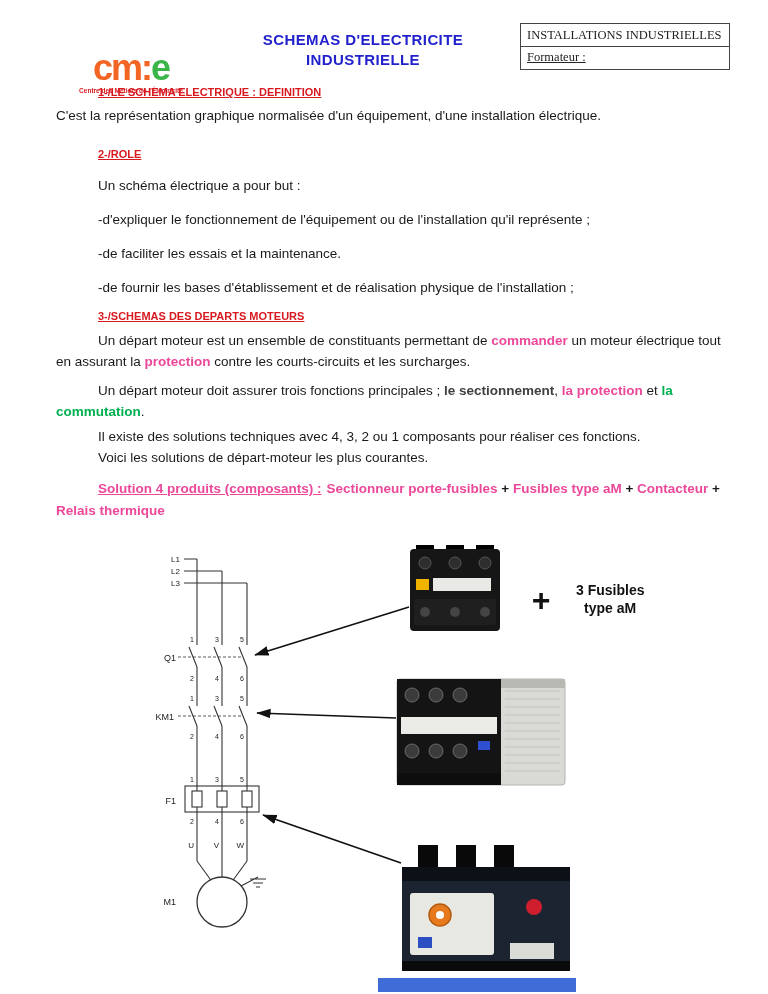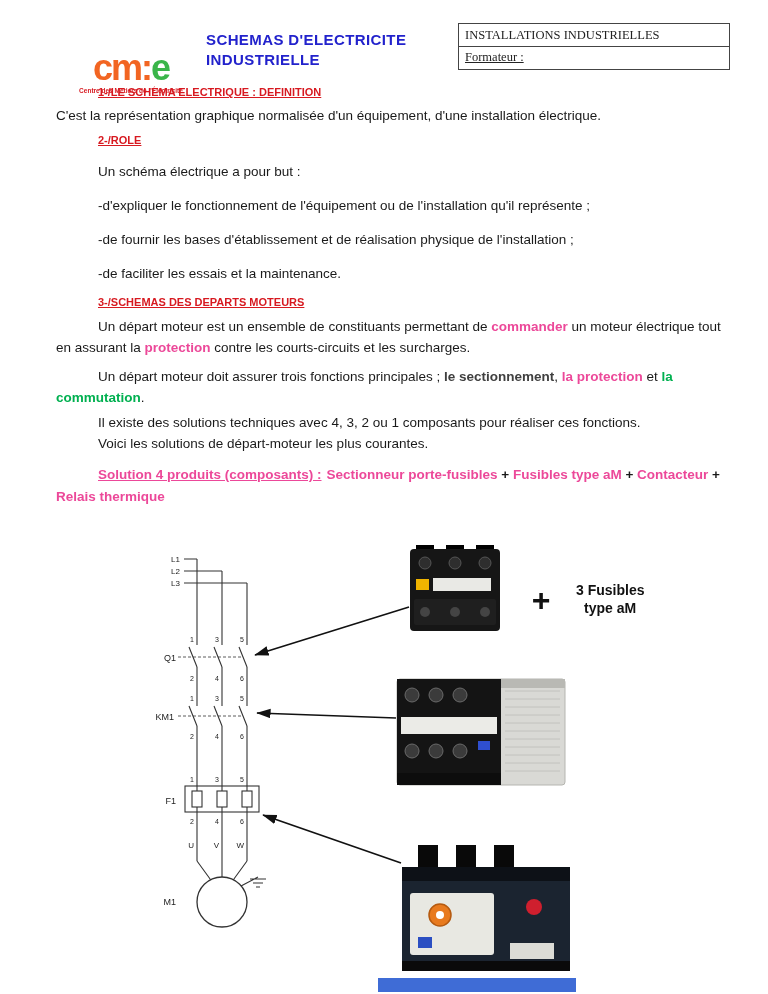--- a/index.html
+++ b/index.html
@@ -10,32 +10,32 @@
     font-family:"Liberation Sans", sans-serif;
     padding:20px 38px 0 56px;
   }
   
   .header { display:flex; height:60px; margin-bottom:6px; }
   .logo { width:150px; display:flex; flex-direction:column; align-items:center; justify-content:center; }
   .logo-text { font-weight:bold; font-size:36px; line-height:34px; letter-spacing:-2px;margin-top:44px; }
   .lg-or { color:#f26522; }
   .lg-gr { color:#3ab54a; }
   .logo-sub { font-size:6.5px; color:#d71920; margin-top:2px; white-space:nowrap; font-weight:bold; }
-  .doc-title { flex:1; text-align:left; color:#2222cc; font-weight:bold; font-size:15px;
+  .doc-title { flex:1; text-align:center; color:#2222cc; font-weight:bold; font-size:15px;
                letter-spacing:.4px; padding-top:10px; line-height:20px; }
-  .info-box { width:272px; border:1px solid #444; align-self:flex-start; margin-top:3px;
+  .info-box { width:210px; border:1px solid #444; align-self:flex-start; margin-top:3px;
               font-family:"Liberation Serif", serif; font-size:12.5px; color:#222; }
   .info-row1 { padding:4px 6px 3px; border-bottom:1px solid #444; }
   .info-row2 { padding:3px 6px 4px; }
   .u { text-decoration:underline; }
   
   .sec-title { color:#d71920; font-size:11px; font-weight:bold; text-decoration:underline;
                margin-left:42px; }
   .t1 { margin-top:6px; }
-  .t2 { margin-top:8px; }
+  .t2 { margin-top:22px; }
   .t3 { margin-top:12px; }
   .body-line { margin-top:8px; font-size:13.5px; line-height:20px; }
   .ind { margin-left:42px; font-size:13.5px; line-height:20px; }
   .intro { margin-top:16px; }
   .item { margin-top:14px; }
   .para { font-size:13.5px; line-height:21px; margin-top:8px; }
   .indent { text-indent:42px; }
   .ml { margin-left:42px; margin-top:4px; }
   .red   { color:#ec4899; font-weight:bold; }
   .blue  { color:#404040; font-weight:bold; }
@@ -65,22 +65,22 @@
       <div class="info-row2"><span class="u">Formateur :</span></div>
     </div>
   </div>
 
   <div class="sec-title t1">1-/LE SCHEMA ELECTRIQUE : DEFINITION</div>
   <div class="body-line">C'est la représentation graphique normalisée d'un équipement, d'une installation électrique.</div>
 
   <div class="sec-title t2">2-/ROLE</div>
   <div class="ind intro">Un schéma électrique a pour but :</div>
   <div class="ind item">-d'expliquer le fonctionnement de l'équipement ou de l'installation qu'il représente ;</div>
+  <div class="ind item">-de faciliter les essais et la maintenance.</div>
   <div class="ind item">-de fournir les bases d'établissement et de réalisation physique de l'installation ;</div>
-  <div class="ind item">-de faciliter les essais et la maintenance.</div>
 
   <div class="sec-title t3">3-/SCHEMAS DES DEPARTS MOTEURS</div>
 
   <div class="para indent"><span>Un départ moteur est un ensemble de constituants permettant de </span><span class="red">commander</span><span> un moteur électrique tout en assurant la </span><span class="red">protection</span><span> contre les courts-circuits et les surcharges.</span></div>
 
   <div class="para indent"><span>Un départ moteur doit assurer trois fonctions principales ; </span><span class="blue">le sectionnement</span><span>, </span><span class="red">la protection</span><span> et </span><span class="green">la commutation</span><span>.</span></div>
 
   <div class="para ml"><span>Il existe des solutions techniques avec 4, 3, 2 ou 1 composants pour réaliser ces fonctions.</span><br><span>Voici les solutions de départ-moteur les plus courantes.</span></div>
 
   <div class="para indent solution"><span class="red u">Solution 4 produits (composants) :</span><span class="red">Sectionneur porte-fusibles</span><span class="dark"> + </span><span class="red">Fusibles type aM</span><span class="dark"> + </span><span class="red">Contacteur</span><span class="dark"> + </span><span class="red">Relais thermique</span></div>

